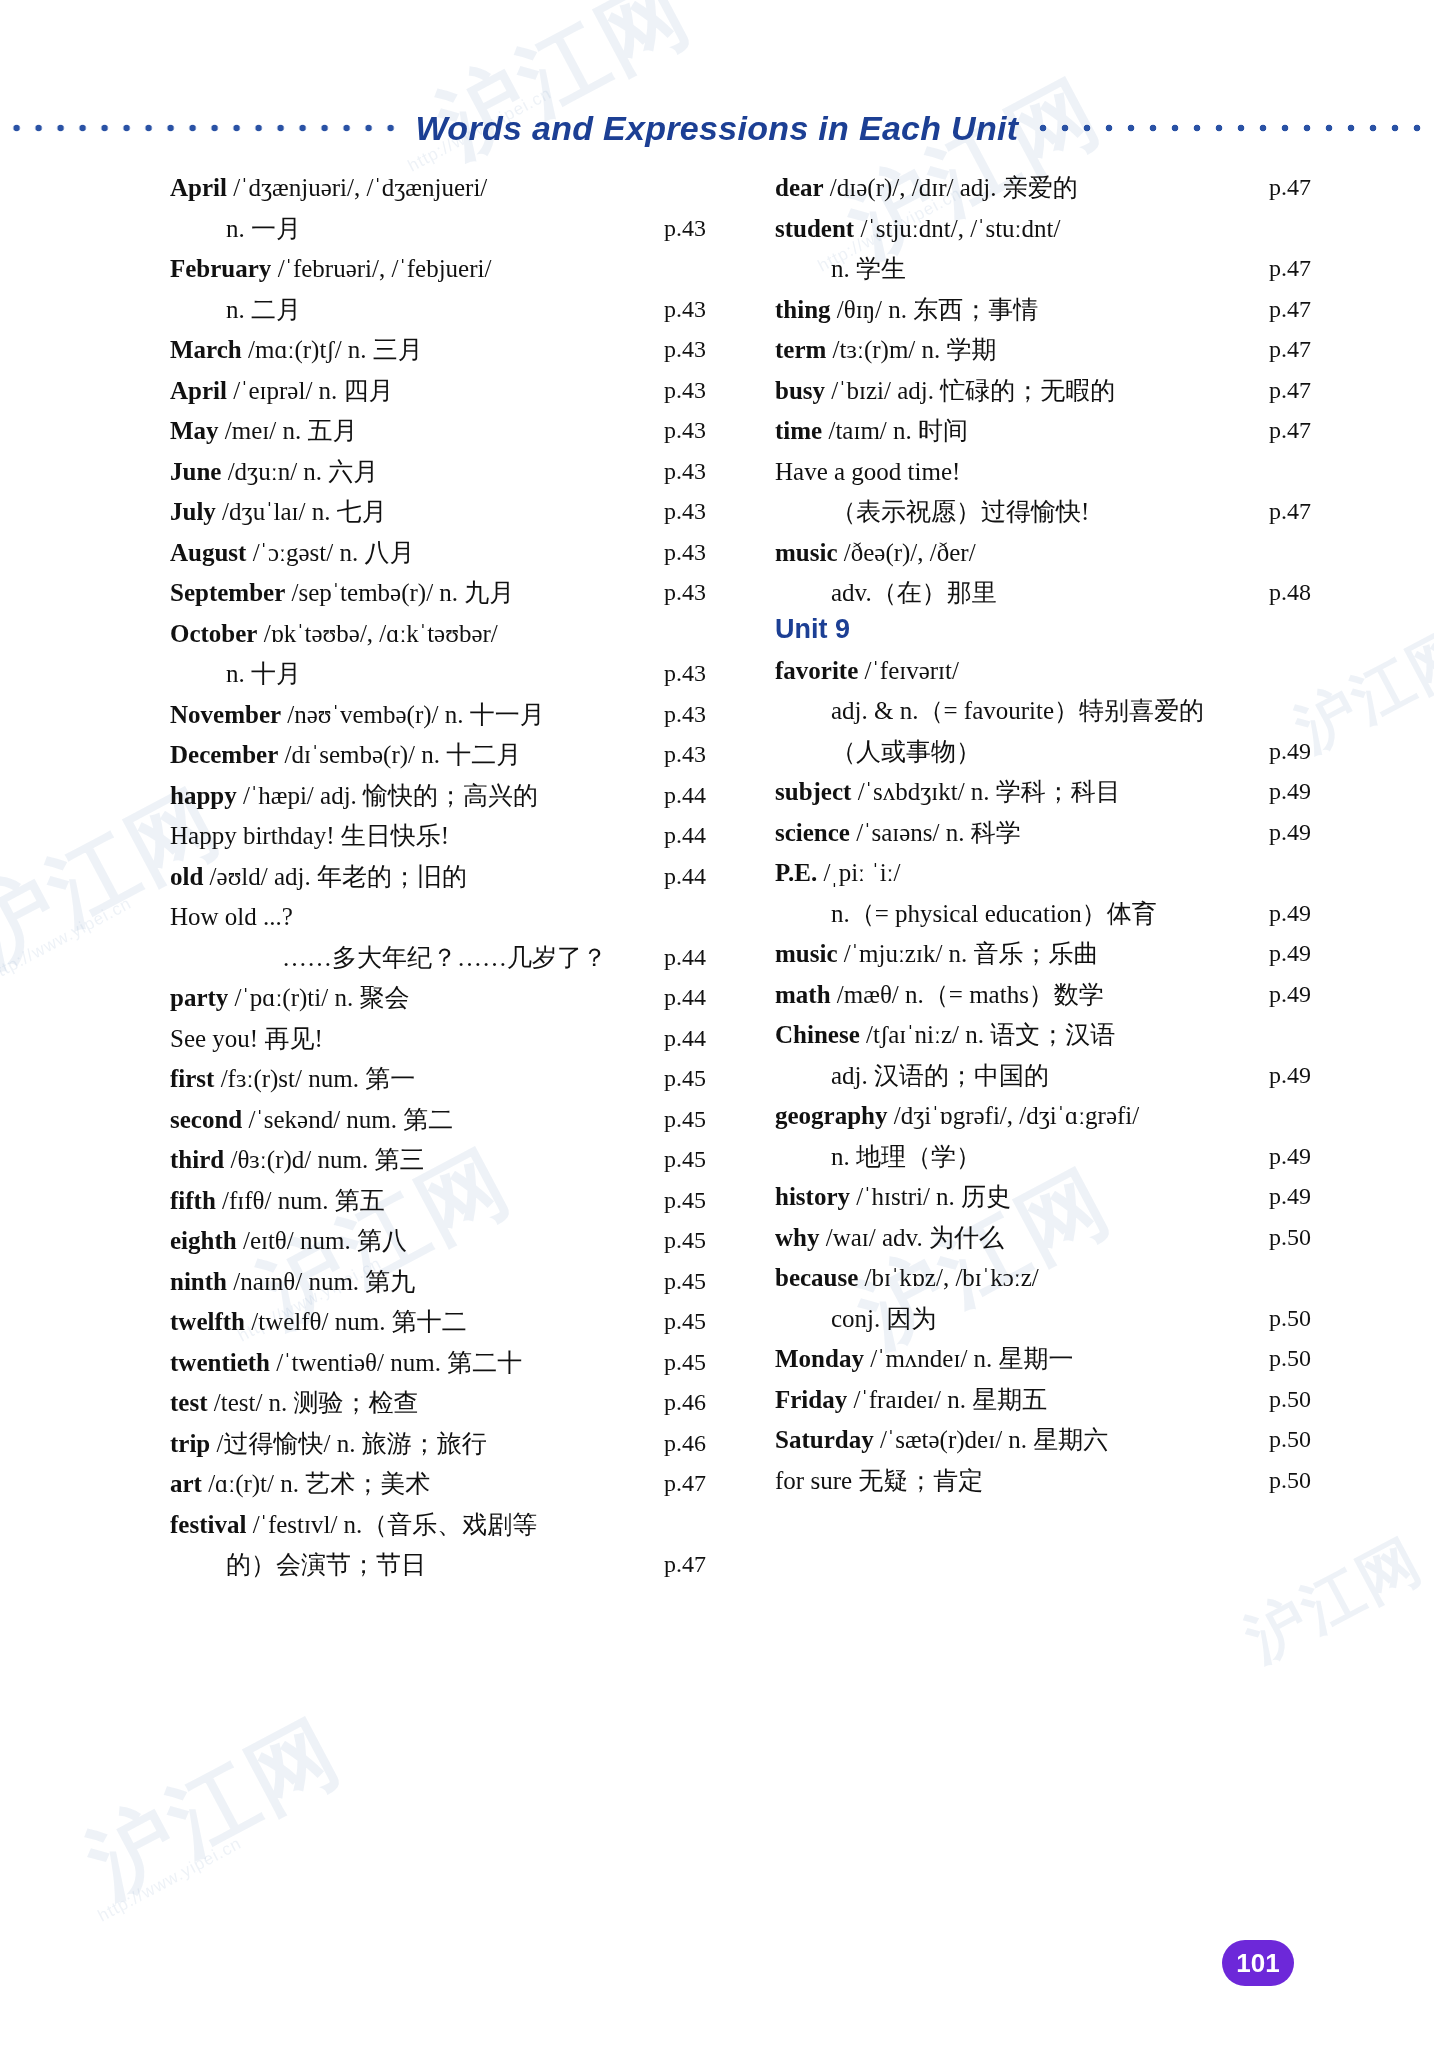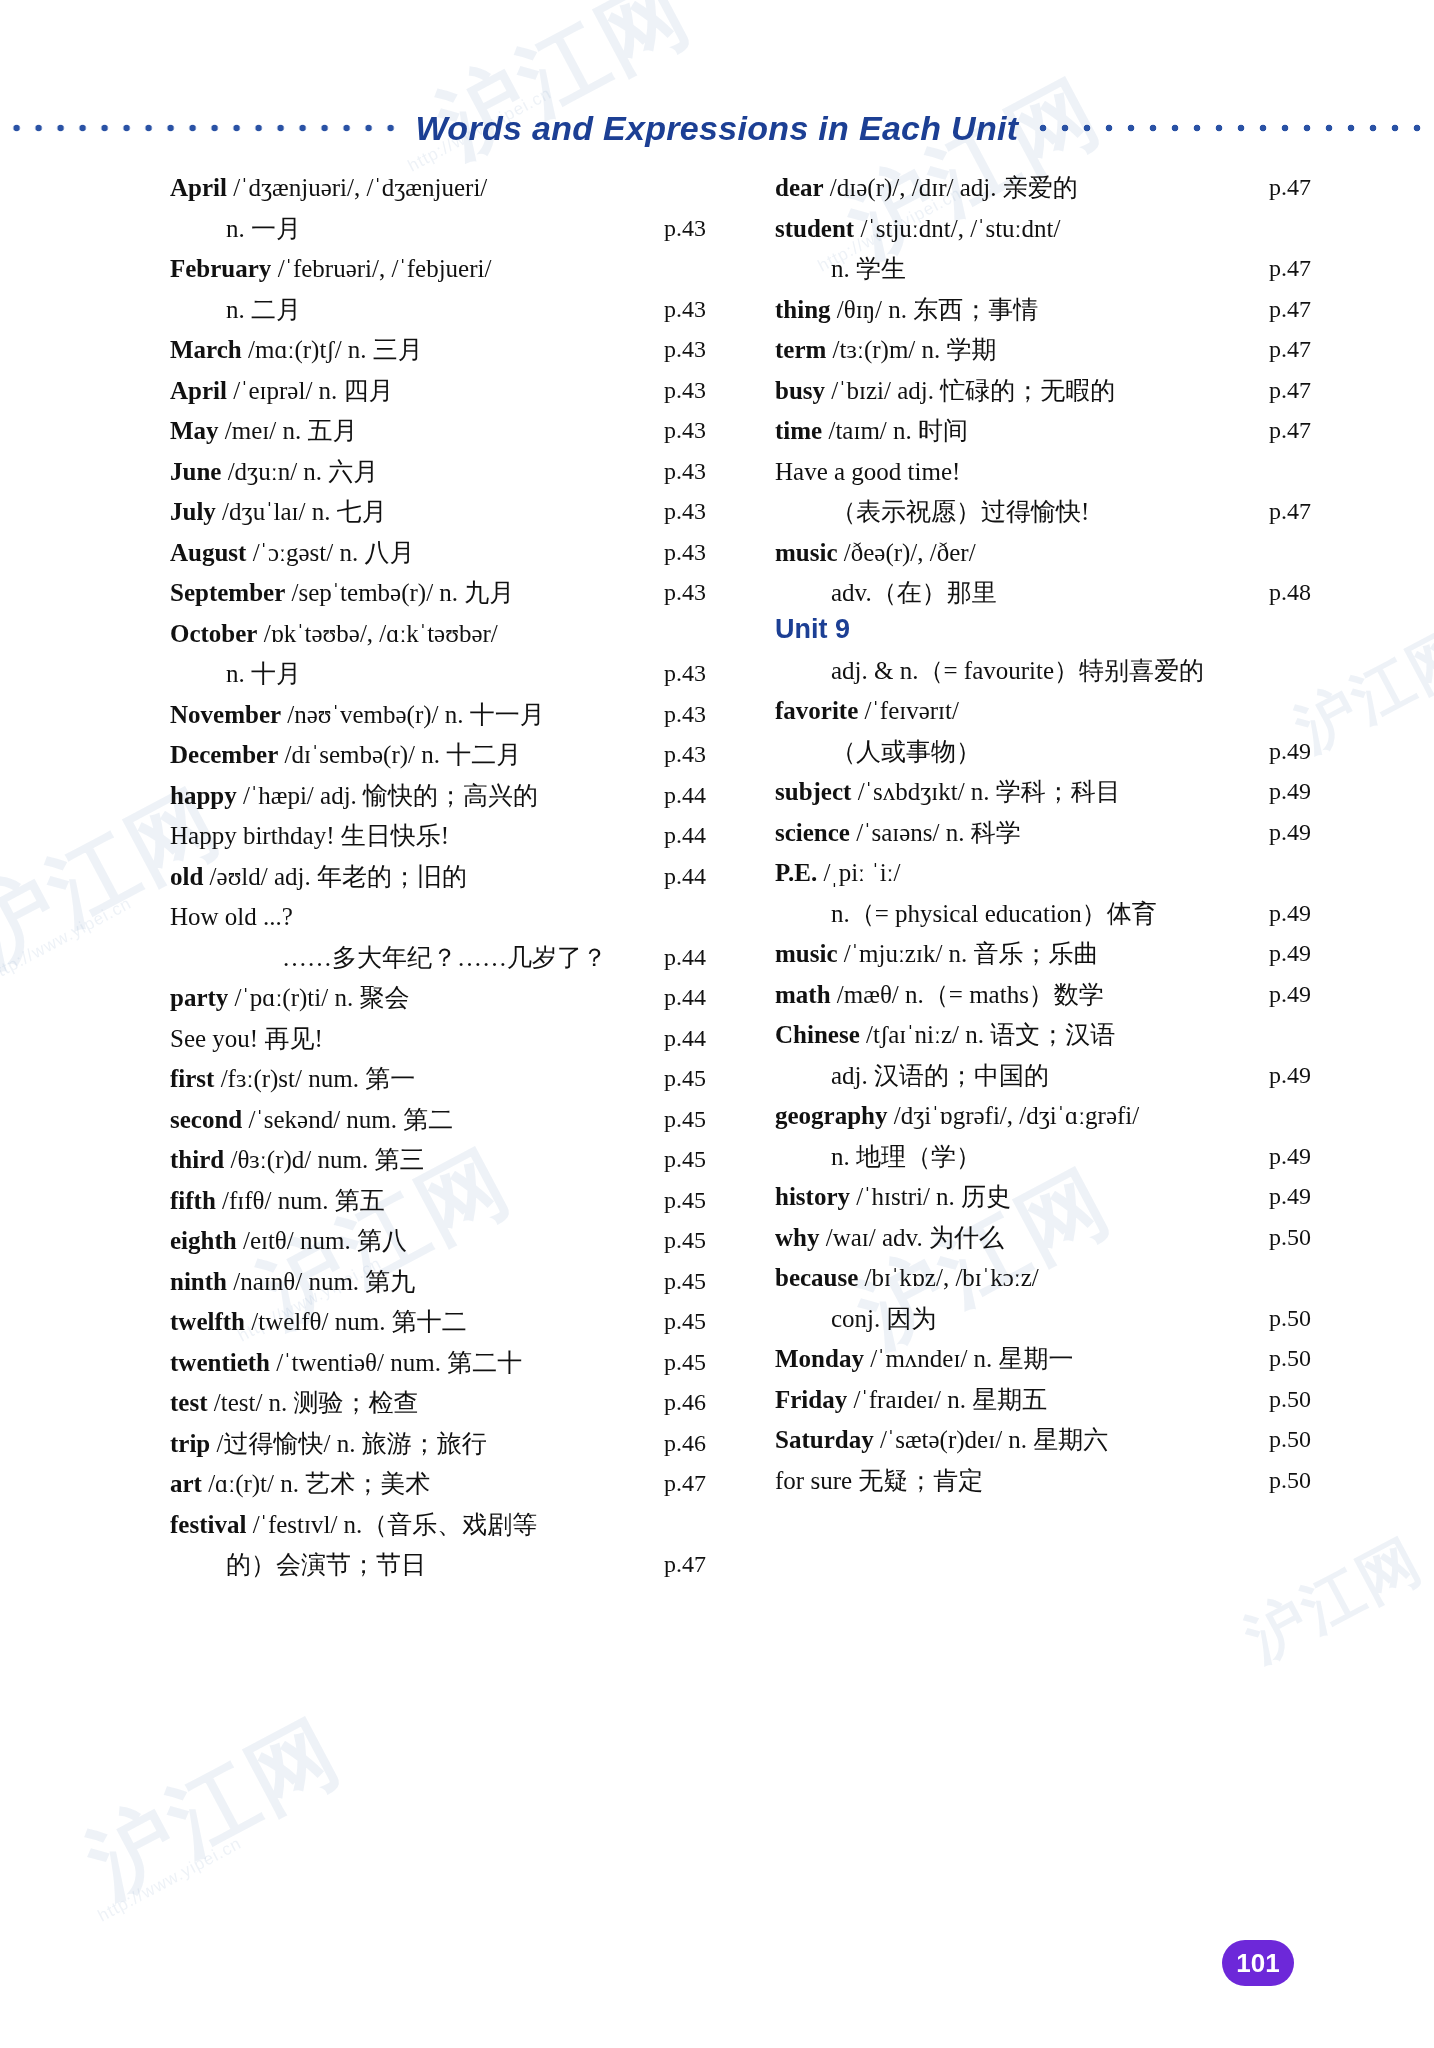--- a/index.html
+++ b/index.html
@@ -368,26 +368,26 @@
           <div class="txt"><span class="hw">music</span><span class="plain"> /ðeə(r)/, /ðer/</span></div>
           <div class="pg"></div>
         </div>
         <div class="entry cont">
           <div class="txt">adv.（在）那里</div>
           <div class="pg">p.48</div>
         </div>
       </div>
     <div class="unit-title">Unit 9</div>
     <div id="right-bottom-list">
+        <div class="entry">
+          <div class="txt"><span class="hw">favorite</span><span class="plain"> /ˈfeɪvərɪt/</span></div>
+          <div class="pg"></div>
+        </div>
         <div class="entry cont">
           <div class="txt">adj. &amp; n.（= favourite）特别喜爱的</div>
-          <div class="pg"></div>
-        </div>
-        <div class="entry">
-          <div class="txt"><span class="hw">favorite</span><span class="plain"> /ˈfeɪvərɪt/</span></div>
           <div class="pg"></div>
         </div>
         <div class="entry cont">
           <div class="txt">（人或事物）</div>
           <div class="pg">p.49</div>
         </div>
         <div class="entry">
           <div class="txt"><span class="hw">subject</span><span class="plain"> /ˈsʌbdʒɪkt/ n. 学科；科目</span></div>
           <div class="pg">p.49</div>
         </div>

